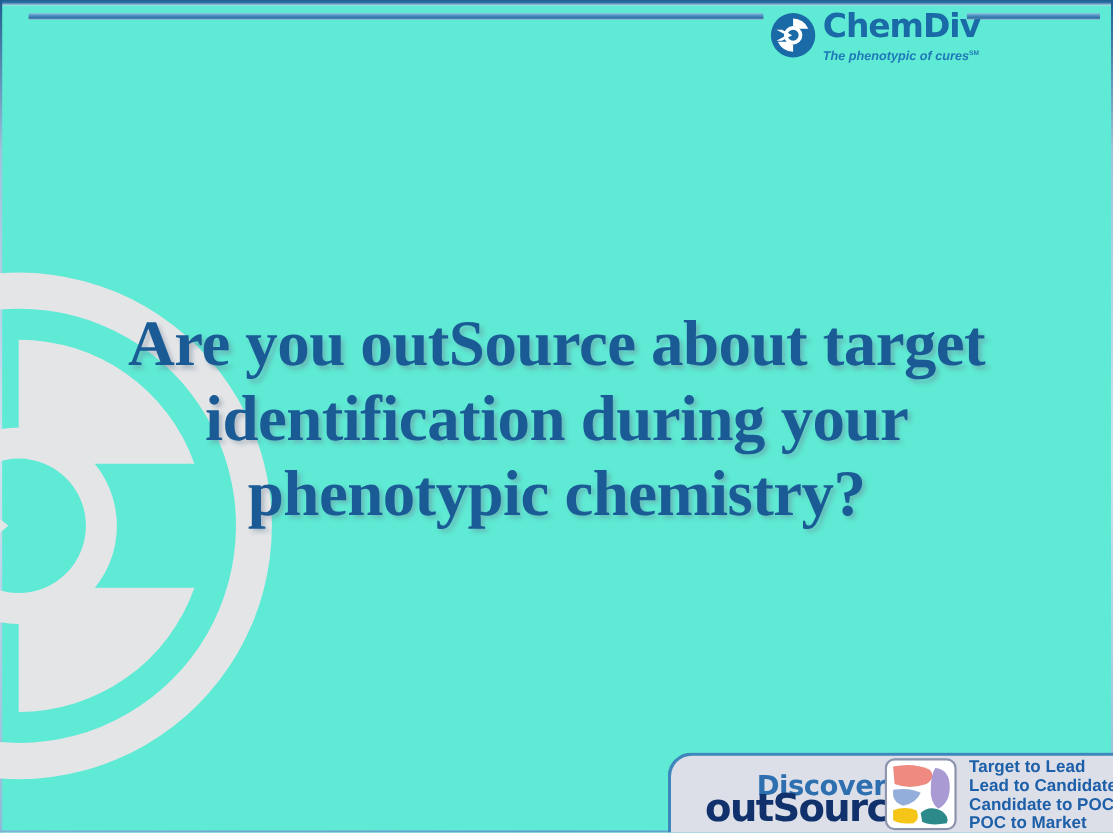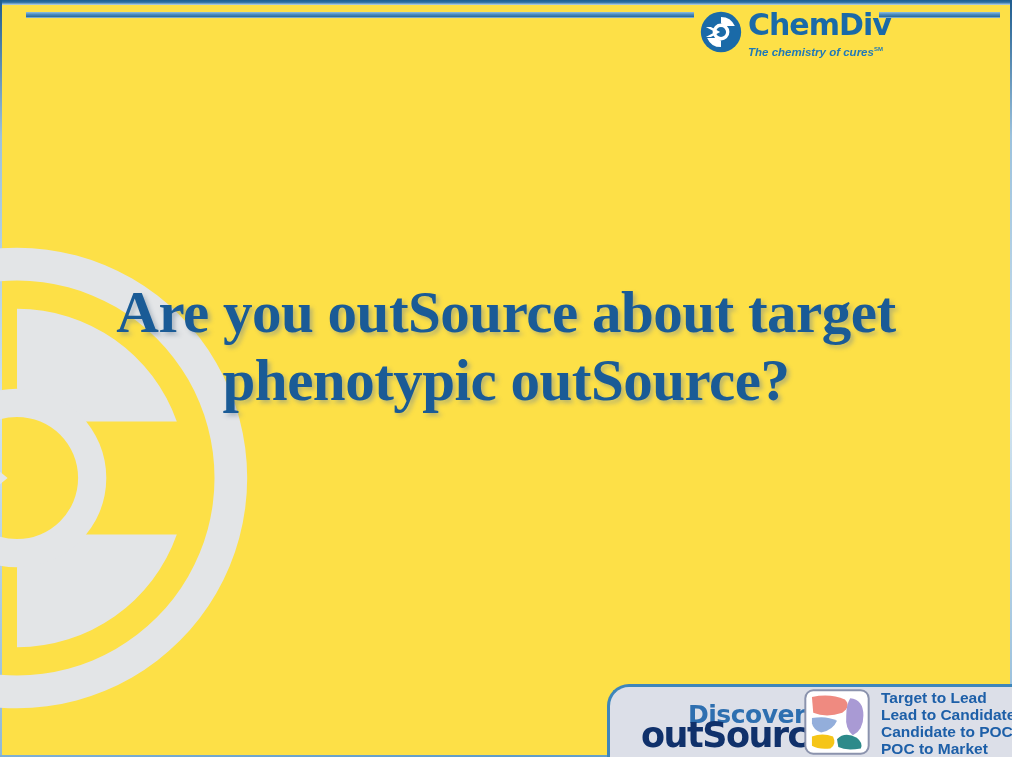--- a/index.html
+++ b/index.html
@@ -4,21 +4,21 @@
 <style>
   html, body {
     margin: 0;
     padding: 0;
     background: #ffffff;
   }
   .slide {
     position: relative;
     width: 1012px;
     height: 757px;
-    background: #fde047;
+    background: #5eead4;
     overflow: hidden;
     font-family: "Liberation Sans", sans-serif;
   }
 
   
   .top-edge {
     position: absolute;
     top: 0; left: 0;
     width: 1012px;
     height: 5px;
@@ -249,27 +249,28 @@
       <path d="M50 30
                A20 20 0 0 1 50 70
                A20 20 0 0 1 50 30 Z
                M50 38
                A12 12 0 1 0 50 62
                A12 12 0 0 0 50 38 Z" fill="#ffffff"></path>
       <path d="M14 38 L36 50 L14 62 L26 62 L48 50 L26 38 Z" fill="#ffffff"></path>
     </svg>
     <div class="brand-text">
       <span class="brand-name">ChemDiv</span>
-      <span class="brand-tagline"><span>The chemistry of cures</span><span class="brand-sm">SM</span></span>
+      <span class="brand-tagline"><span>The phenotypic of cures</span><span class="brand-sm">SM</span></span>
     </div>
   </div>
 
   <div class="title-block">
     <div class="title-text">Are you outSource about target</div>
-    <div class="title-text">phenotypic outSource?</div>
+    <div class="title-text">identification during your</div>
+    <div class="title-text">phenotypic chemistry?</div>
   </div>
 
   <div class="footer-panel">
 
     <div class="ds-wordmark">
       <span class="ds-discovery"><span>Discovery</span><span class="ds-tm">™</span></span>
       <span class="ds-outsource">outSource</span>
     </div>
 
     <svg class="mosaic" viewBox="0 0 100 100">

